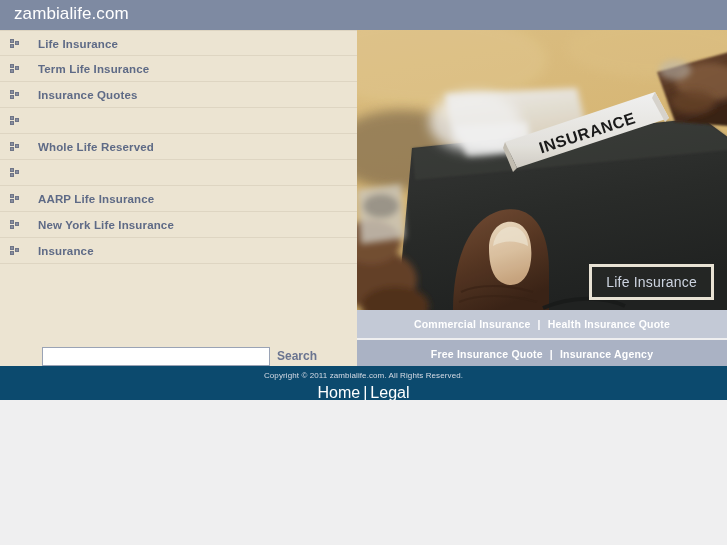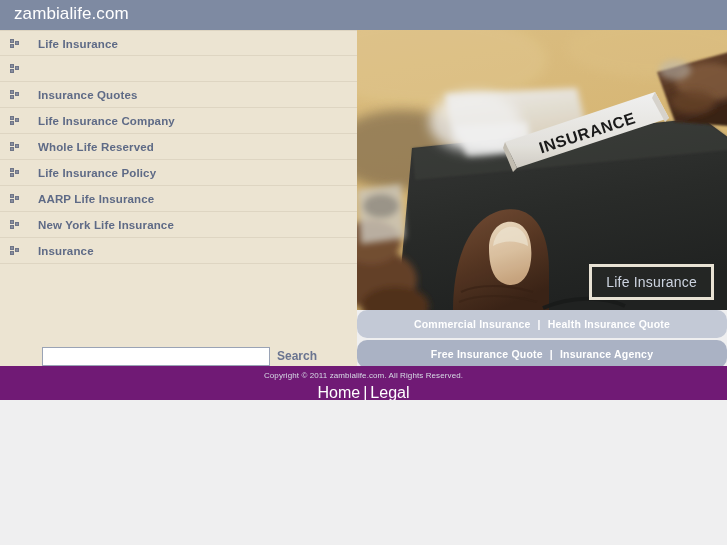--- a/index.html
+++ b/index.html
@@ -200,21 +200,20 @@
     width: 370px;
     height: 28px;
     line-height: 28px;
     text-align: center;
     font-size: 10.5px;
     font-weight: bold;
     color: #ffffff;
     letter-spacing: 0.2px;
     white-space: nowrap;
     box-sizing: border-box;
-    border-radius: 10px;
   }
   .link-strip-1 {
     top: 280px;
     background: #c3c9d6;
   }
   .link-strip-2 {
     top: 310px;
     background: #aab2c4;
   }
   .strip-link {
@@ -227,21 +226,21 @@
     padding: 0 7px;
   }
 
   
   .site-footer {
     position: absolute;
     left: 0;
     top: 366px;
     width: 727px;
     height: 34px;
-    background: #701a75;
+    background: #0c4a6e;
     text-align: center;
     box-sizing: border-box;
   }
   .copyright {
     position: absolute;
     left: 0;
     top: 5px;
     width: 727px;
     font-size: 8px;
     color: #d7dce6;
@@ -296,52 +295,51 @@
               <i class="c"></i>
             </span>
             <span class="nav-label">Life Insurance</span>
           </li>
           <li class="nav-item">
             <span class="bullet-icon">
               <i class="a"></i>
               <i class="b"></i>
               <i class="c"></i>
             </span>
+            <span class="nav-label">Term Life Insurance</span>
           </li>
           <li class="nav-item">
             <span class="bullet-icon">
               <i class="a"></i>
               <i class="b"></i>
               <i class="c"></i>
             </span>
             <span class="nav-label">Insurance Quotes</span>
           </li>
           <li class="nav-item">
             <span class="bullet-icon">
               <i class="a"></i>
               <i class="b"></i>
               <i class="c"></i>
             </span>
-            <span class="nav-label">Life Insurance Company</span>
           </li>
           <li class="nav-item">
             <span class="bullet-icon">
               <i class="a"></i>
               <i class="b"></i>
               <i class="c"></i>
             </span>
             <span class="nav-label">Whole Life Reserved</span>
           </li>
           <li class="nav-item">
             <span class="bullet-icon">
               <i class="a"></i>
               <i class="b"></i>
               <i class="c"></i>
             </span>
-            <span class="nav-label">Life Insurance Policy</span>
           </li>
           <li class="nav-item">
             <span class="bullet-icon">
               <i class="a"></i>
               <i class="b"></i>
               <i class="c"></i>
             </span>
             <span class="nav-label">AARP Life Insurance</span>
           </li>
           <li class="nav-item">

